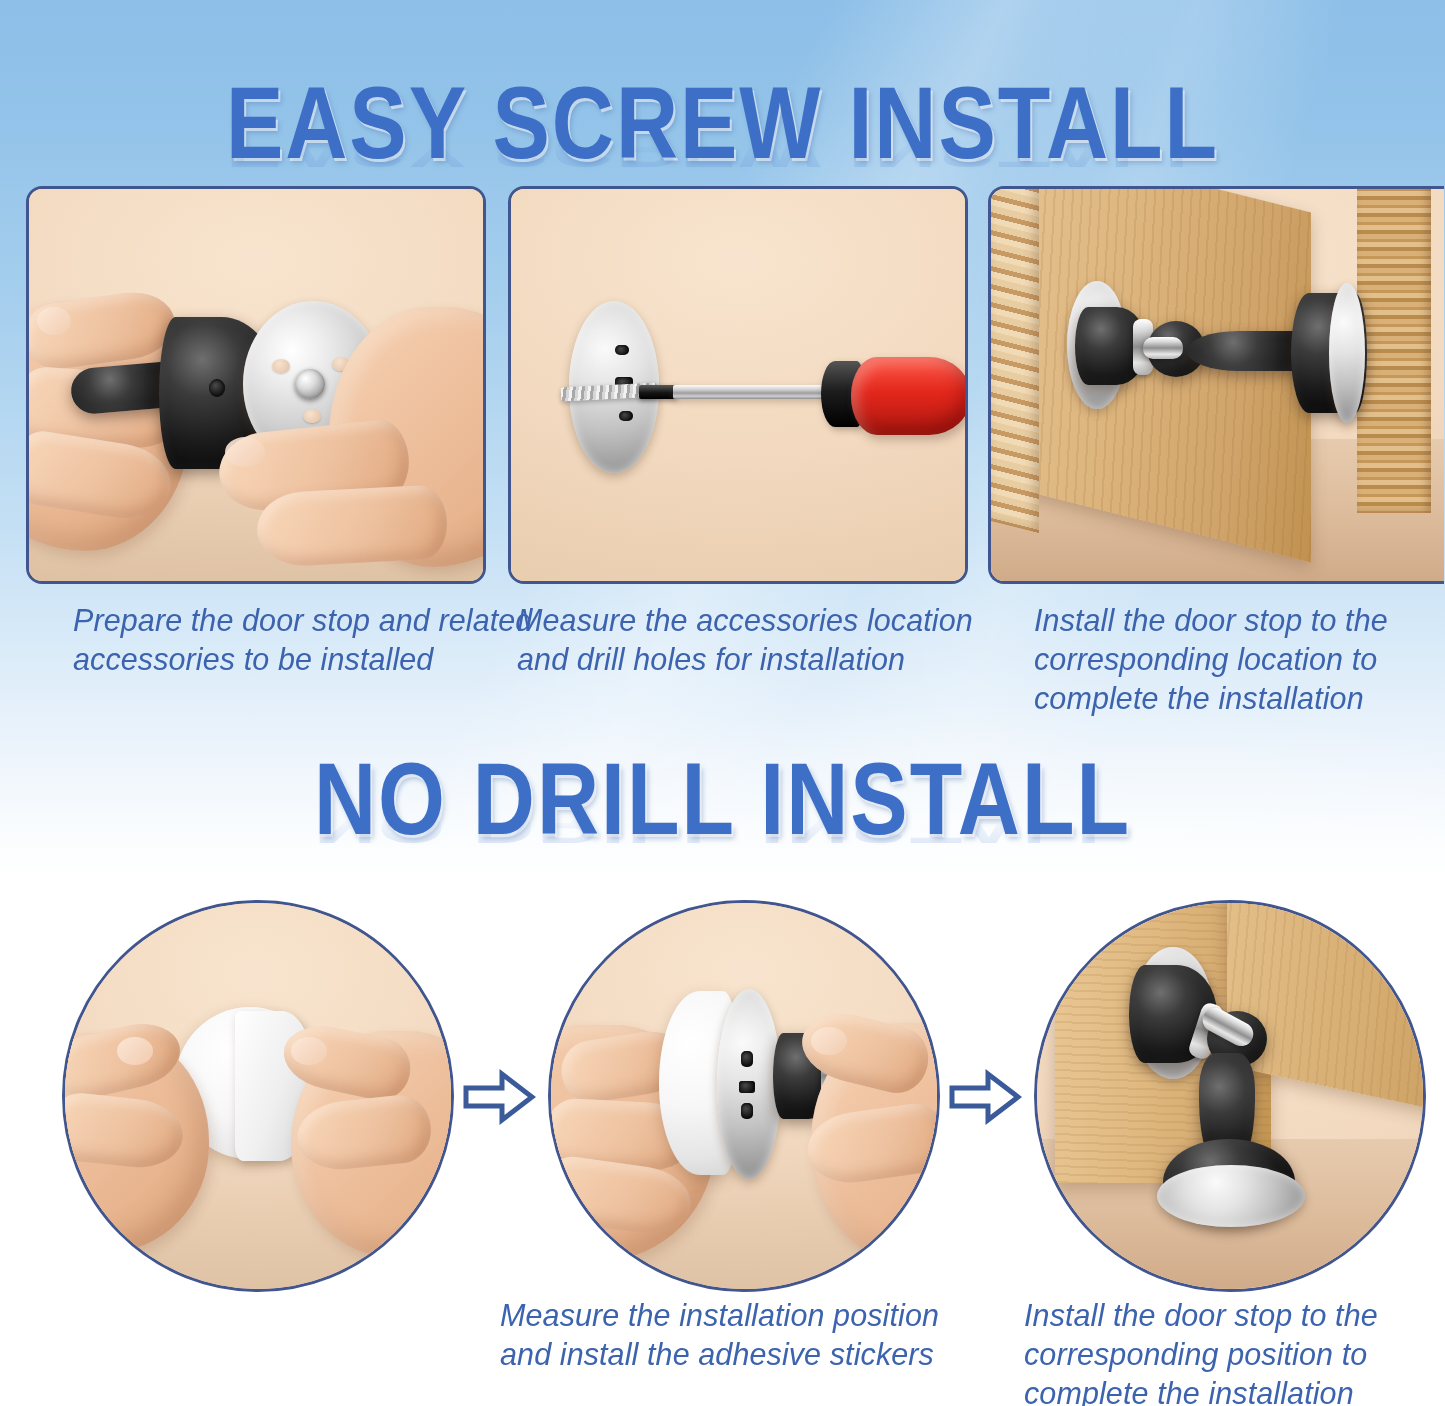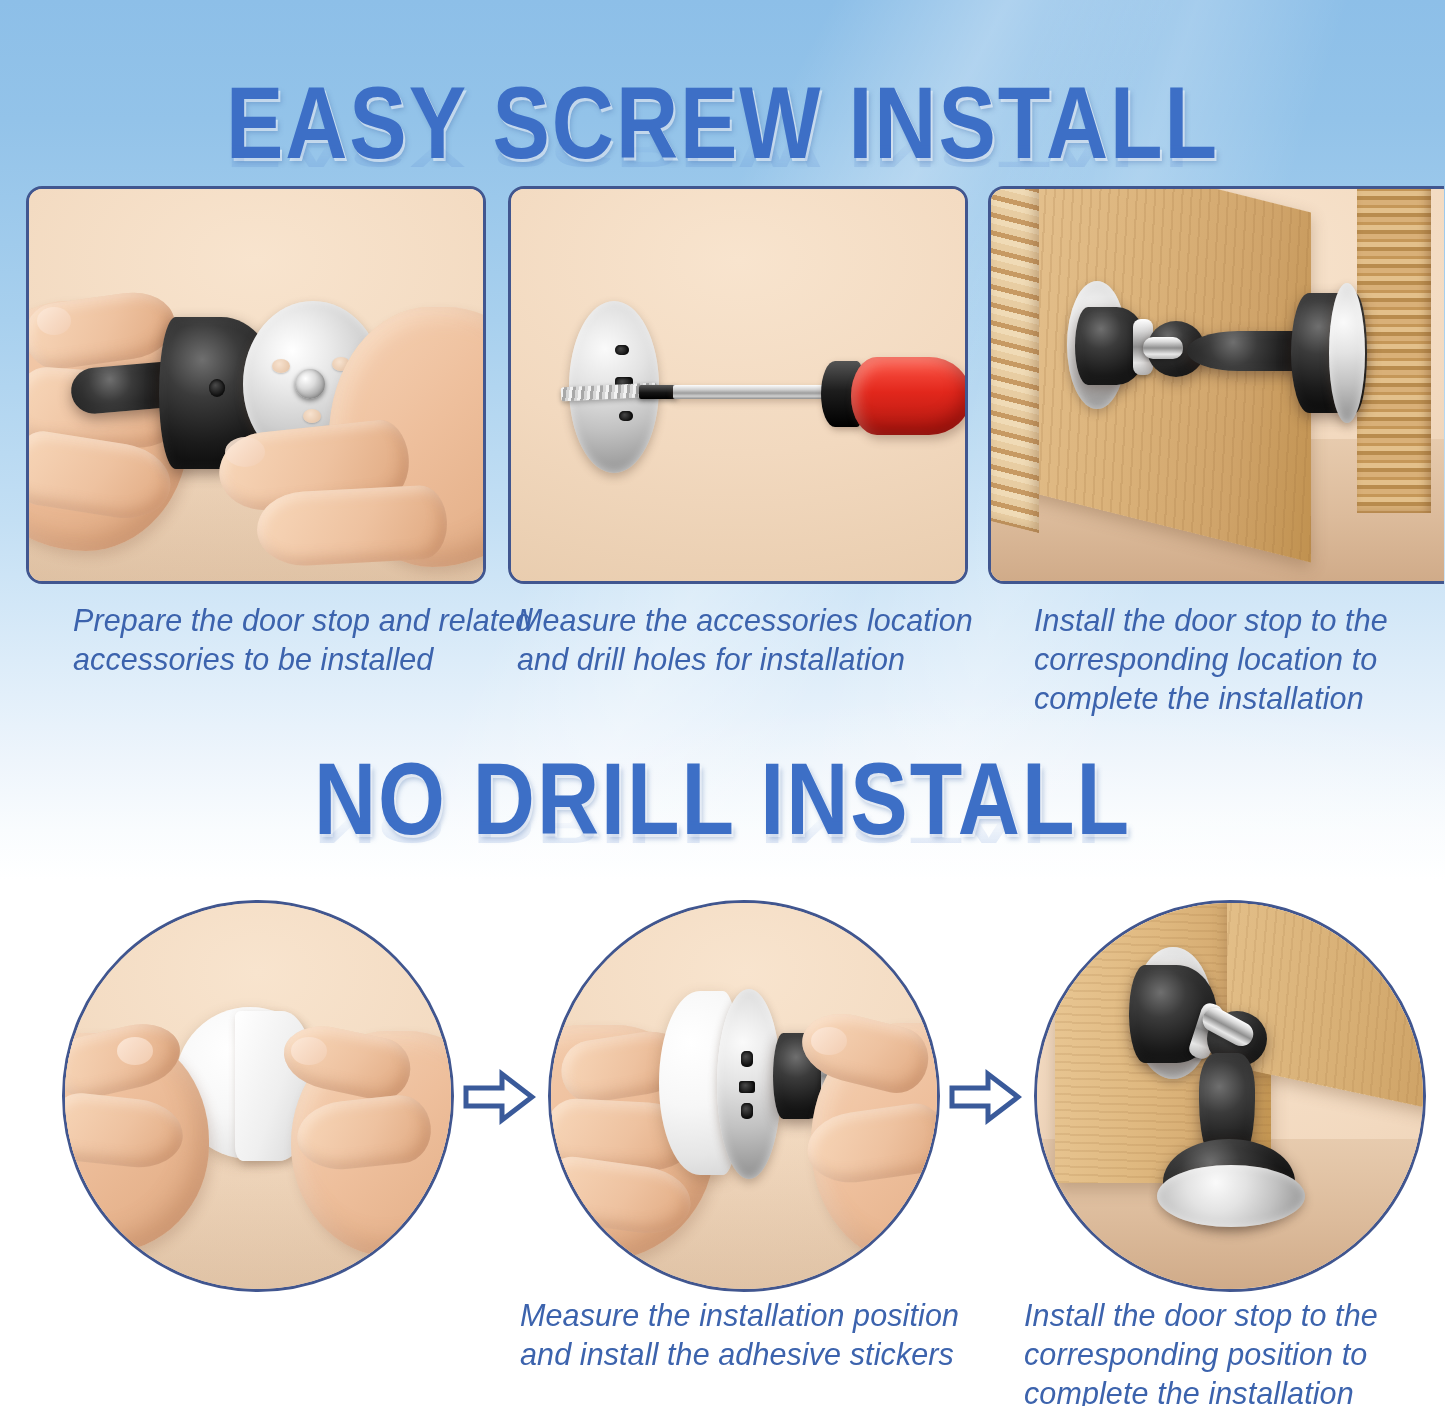--- a/index.html
+++ b/index.html
@@ -266,21 +266,21 @@
     font-family:"Liberation Sans", sans-serif;
     white-space:pre-line;
     letter-spacing:.1px;
   }
   .cap-top { top:601px; }
   #cap-top-1 { left:30px;   width:470px;margin-left:43px; }
   #cap-top-2 { left:517px;  width:470px; }
   #cap-top-3 { left:1034px; width:400px; }
   .cap-bot { top:1296px; }
   #cap-bot-1 { left:32px;   width:460px; }
-  #cap-bot-2 { left:520px;  width:470px;font-style:italic; }
+  #cap-bot-2 { left:500px;  width:470px;font-style:italic; }
   #cap-bot-3 { left:1024px; width:400px; }
 </style>
 </head>
 <body>
 
 <div id="bg"></div>
 
 <div id="page">
 
   <div id="heading-screw" class="heading">

